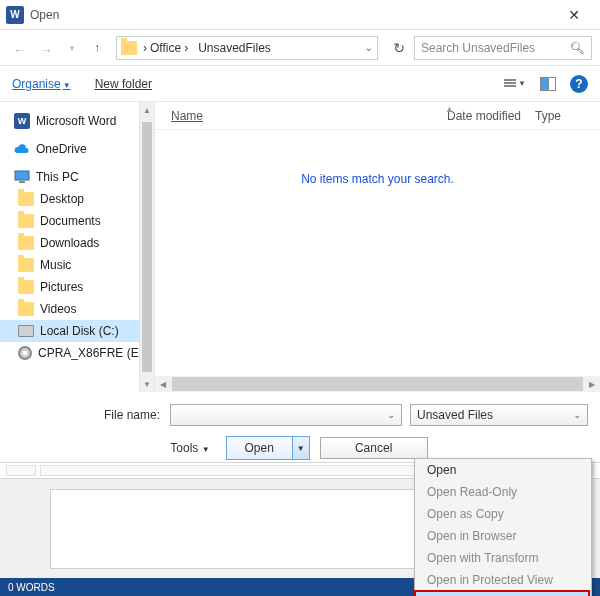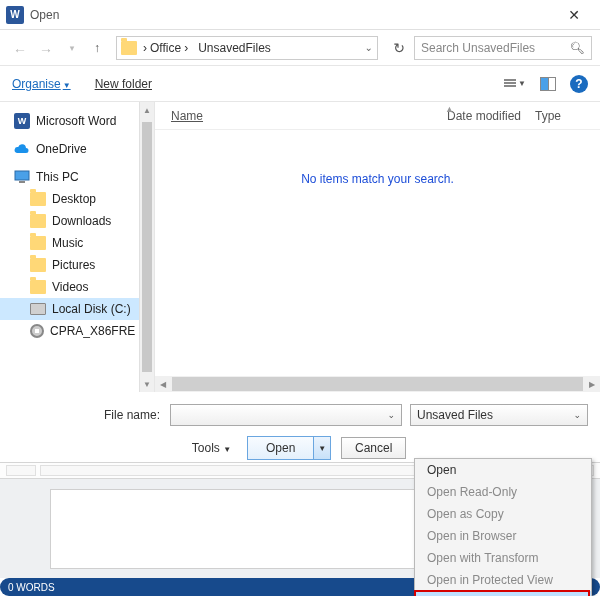--- a/index.html
+++ b/index.html
@@ -32,21 +32,21 @@
   .tb-right { margin-left: auto; display:flex; align-items:center; gap: 14px; }
   .view-icon { display:flex; gap:2px; }
   .view-icon .bars{ display:flex; flex-direction:column; gap:1px;}
   .view-icon .bar{ width:12px; height:2px; background:#888;}
   .help-icon { width:18px; height:18px; border-radius:50%; background:#1a6bbf; color:#fff; display:flex; align-items:center; justify-content:center; font-size:12px; font-weight:bold; }
   
   
   .main { display:flex; height: 290px; }
   .sidebar { width: 155px; border-right: 1px solid #e6e6e6; padding-top: 8px; overflow:hidden; position:relative; }
   .side-item { height: 22px; display:flex; align-items:center; padding-left: 14px; font-size:12px; color:#222; }
-  .side-item.indent { padding-left: 30px; }
+  .side-item.indent { padding-left: 18px; }
   .side-item.selected { background: #cce8ff; }
   .si-icon { width:16px; height:14px; margin-right:6px; position:relative; flex-shrink:0; }
   .folder-ico { background:#ffd877; border-radius:1px; }
   .folder-ico:before{content:"";position:absolute;top:-3px;left:0;width:6px;height:3px;background:#ffd877;border-radius:1px 1px 0 0;}
   .word-ico { background:#2b579a; color:#fff; font-size:9px; font-weight:bold; display:flex; align-items:center; justify-content:center; height:16px; border-radius:2px;}
   .cloud-ico svg { display:block; }
   .pc-ico { display:flex; align-items:center; justify-content:center; }
   .disk-ico { background:#d0d0d0; border:1px solid #888; height:12px; border-radius:1px; }
   .disc-ico { width:14px; height:14px; border-radius:50%; border:2px solid #888; background:radial-gradient(circle,#fff 30%,#ccc 31%); }
   .side-scroll { position:absolute; right:0; top:0; bottom:0; width:15px; background:#f0f0f0; border-left:1px solid #e0e0e0;}
@@ -81,21 +81,21 @@
   .menu-item.hl{ background:#bfe0ff; color:#333;}
   
   
   .word-area{ position:absolute; left:0; right:0; top:462px; bottom:18px; background:#eef0f2; border-top:1px solid #d5d5d5; z-index:1;}
   .ruler{height:16px;background:#fdfdfd;border-bottom:1px solid #d6d6d6;position:relative;}
   .ruler .rseg{position:absolute;top:2px;bottom:2px;background:#f8f8f8;border:1px solid #e0e0e0;}
   .ruler .rseg.l{left:6px;width:30px;}
   .ruler .rseg.r{left:40px;right:6px;}
   .doc-page{ margin:10px 50px 0 50px; height:80px; background:#fff; border:1px solid #cfcfcf;}
   
-  .statusbar{ position:absolute; left:0; right:0; bottom:0; height:18px; background:#174a8c; color:#fff; font-size:10px; display:flex; align-items:center; padding:1px 8px; z-index:5;border-radius:9px;}
+  .statusbar{ position:absolute; left:0; right:0; bottom:0; height:18px; background:#174a8c; color:#fff; font-size:10px; display:flex; align-items:center; padding:1px 8px; z-index:5;}
   
   
   .red-box{ position:absolute; border:2px solid #d60000; pointer-events:none; z-index:25;}
 </style>
 </head>
 <body>
 
 <div class="window">
 
   <div class="titlebar">
@@ -175,20 +175,24 @@
             </svg>
           </div>
           <span>This PC</span>
         </div>
         <div class="side-item indent">
           <div class="si-icon folder-ico"></div>
           <span>Desktop</span>
         </div>
         <div class="side-item indent">
           <div class="si-icon folder-ico"></div>
+          <span>Documents</span>
+        </div>
+        <div class="side-item indent">
+          <div class="si-icon folder-ico"></div>
           <span>Downloads</span>
         </div>
         <div class="side-item indent">
           <div class="si-icon folder-ico"></div>
           <span>Music</span>
         </div>
         <div class="side-item indent">
           <div class="si-icon folder-ico"></div>
           <span>Pictures</span>
         </div>
@@ -234,21 +238,21 @@
       </div>
     </div>
     <div class="row" style="justify-content:center; gap:10px; padding-right:2px;">
       <span class="tools-label">
         <span>Tools</span> <span style="font-size:8px">▼</span>
       </span>
       <div class="split-btn">
         <div class="main-b">Open</div>
         <div class="drop-b">▼</div>
       </div>
-      <div class="btn" style="width:65px">Cancel</div>
+      <div class="btn" style="width:108px">Cancel</div>
     </div>
   </div>
 
   <div class="word-area">
     <div class="ruler">
       <div class="rseg l"></div>
         <div class="rseg r"></div>
     </div>
     <div class="doc-page"></div>
   </div>

